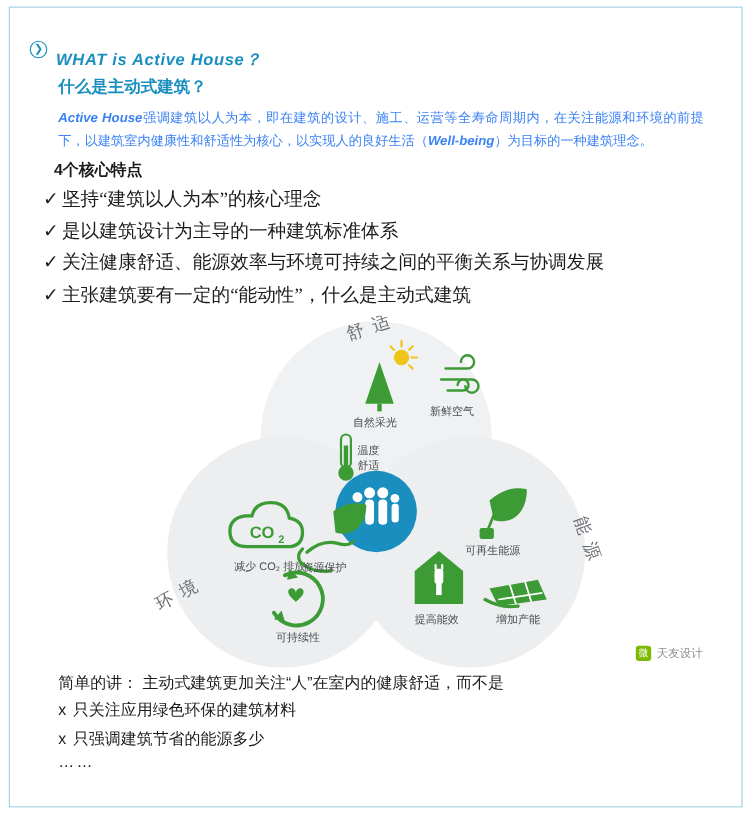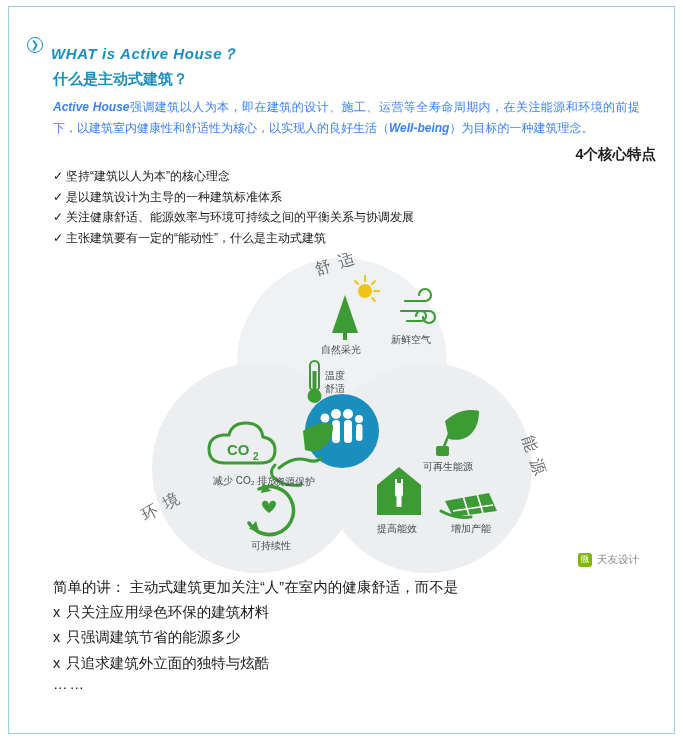--- a/index.html
+++ b/index.html
@@ -70,27 +70,27 @@
   }
   .para .em {
     font-weight: bold;
     font-style: italic;
   }
   .sub-title {
     font-size: 14.5px;
     font-weight: bold;
     margin: 2px 0 2px 22px;
     color: #1b1b1b;
-    text-align: right;
   }
   .feature {
-    font-size: 12px;
+    font-size: 17px;
     line-height: 1.72;
-    margin-left: 26px;
-    color: #1b1b1b;
+    margin-left: 12px;
+    color: #1b1b1b;
+    font-family: Liberation Serif, serif;
   }
   .feature .tick { margin-right: 3px; }
   
   .figure {
     position: relative;
     width: 630px;
     height: 320px;
     margin: 4px 0 2px 0;
   }
   .figure svg { display: block; }
@@ -255,16 +255,15 @@
 
     <div class="watermark">
       <span class="wm-badge">微</span>
       <span>天友设计</span>
     </div>
   </div>
 
   <div class="close-line"><span>简单的讲： 主动式建筑更加关注“人”在室内的健康舒适，而不是</span></div>
   <div class="close-line"><span class="x">x</span><span>只关注应用绿色环保的建筑材料</span></div>
   <div class="close-line"><span class="x">x</span><span>只强调建筑节省的能源多少</span></div>
-  <div class="close-line"><span class="x">x</span><span>只追求建筑外立面的独特与炫酷</span></div>
   <div class="dots">……</div>
 
 </div>
 
 </body></html>

